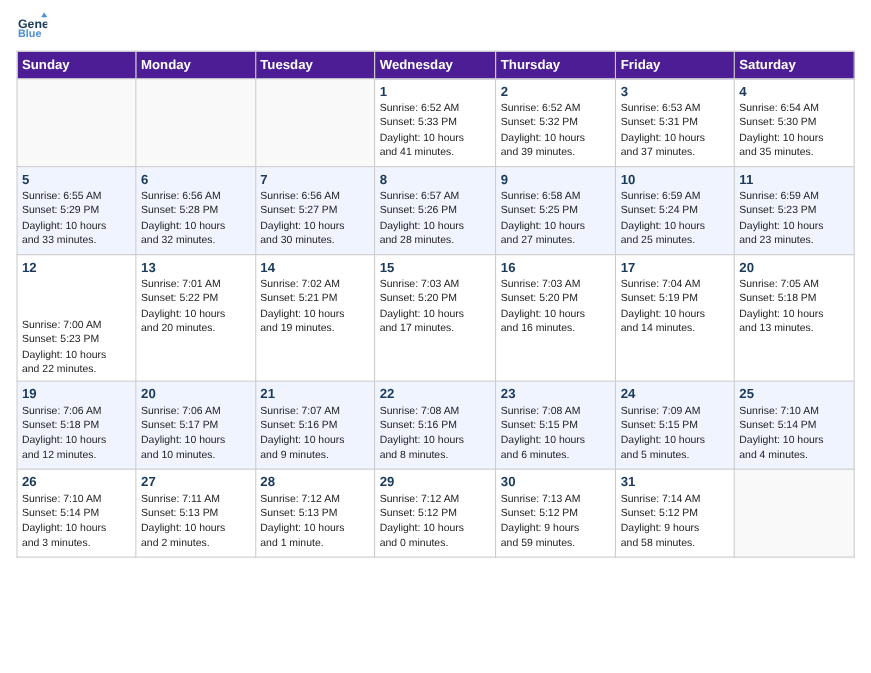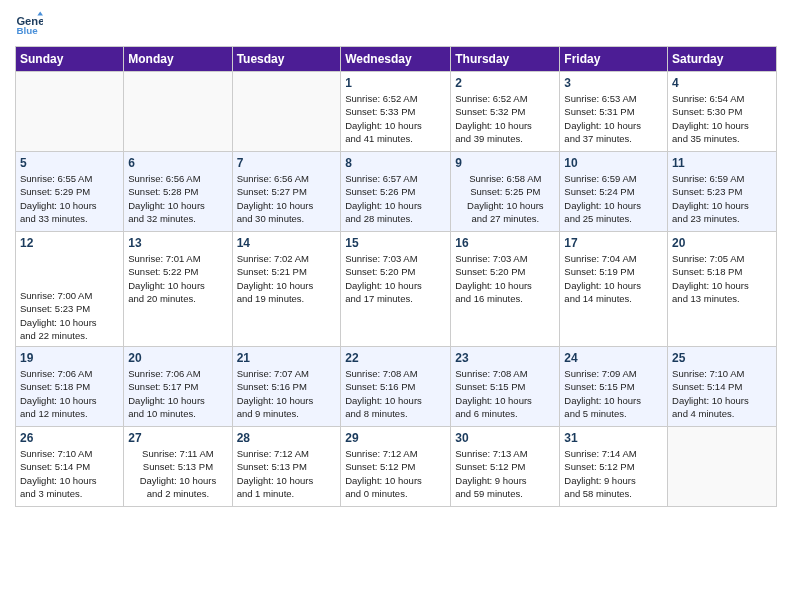--- a/index.html
+++ b/index.html
@@ -112,21 +112,21 @@
           </td>
           <td>
             <div class="day-num">8</div>
             <div class="day-info" style="white-space: pre-line;">Sunrise: 6:57 AM
 Sunset: 5:26 PM
 Daylight: 10 hours
 and 28 minutes.</div>
           </td>
           <td>
             <div class="day-num">9</div>
-            <div class="day-info" style="white-space: pre-line; text-align: center;">Sunrise: 6:58 AM
+            <div class="day-info" style="white-space: pre-line;">Sunrise: 6:58 AM
 Sunset: 5:25 PM
 Daylight: 10 hours
 and 27 minutes.</div>
           </td>
           <td>
             <div class="day-num">10</div>
             <div class="day-info" style="white-space: pre-line;">Sunrise: 6:59 AM
 Sunset: 5:24 PM
 Daylight: 10 hours
 and 25 minutes.</div>
@@ -244,21 +244,21 @@
         <tr>
           <td>
             <div class="day-num">26</div>
             <div class="day-info" style="white-space: pre-line;">Sunrise: 7:10 AM
 Sunset: 5:14 PM
 Daylight: 10 hours
 and 3 minutes.</div>
           </td>
           <td>
             <div class="day-num">27</div>
-            <div class="day-info" style="white-space: pre-line; text-align: center;">Sunrise: 7:11 AM
+            <div class="day-info" style="white-space: pre-line;">Sunrise: 7:11 AM
 Sunset: 5:13 PM
 Daylight: 10 hours
 and 2 minutes.</div>
           </td>
           <td>
             <div class="day-num">28</div>
             <div class="day-info" style="white-space: pre-line;">Sunrise: 7:12 AM
 Sunset: 5:13 PM
 Daylight: 10 hours
 and 1 minute.</div>

